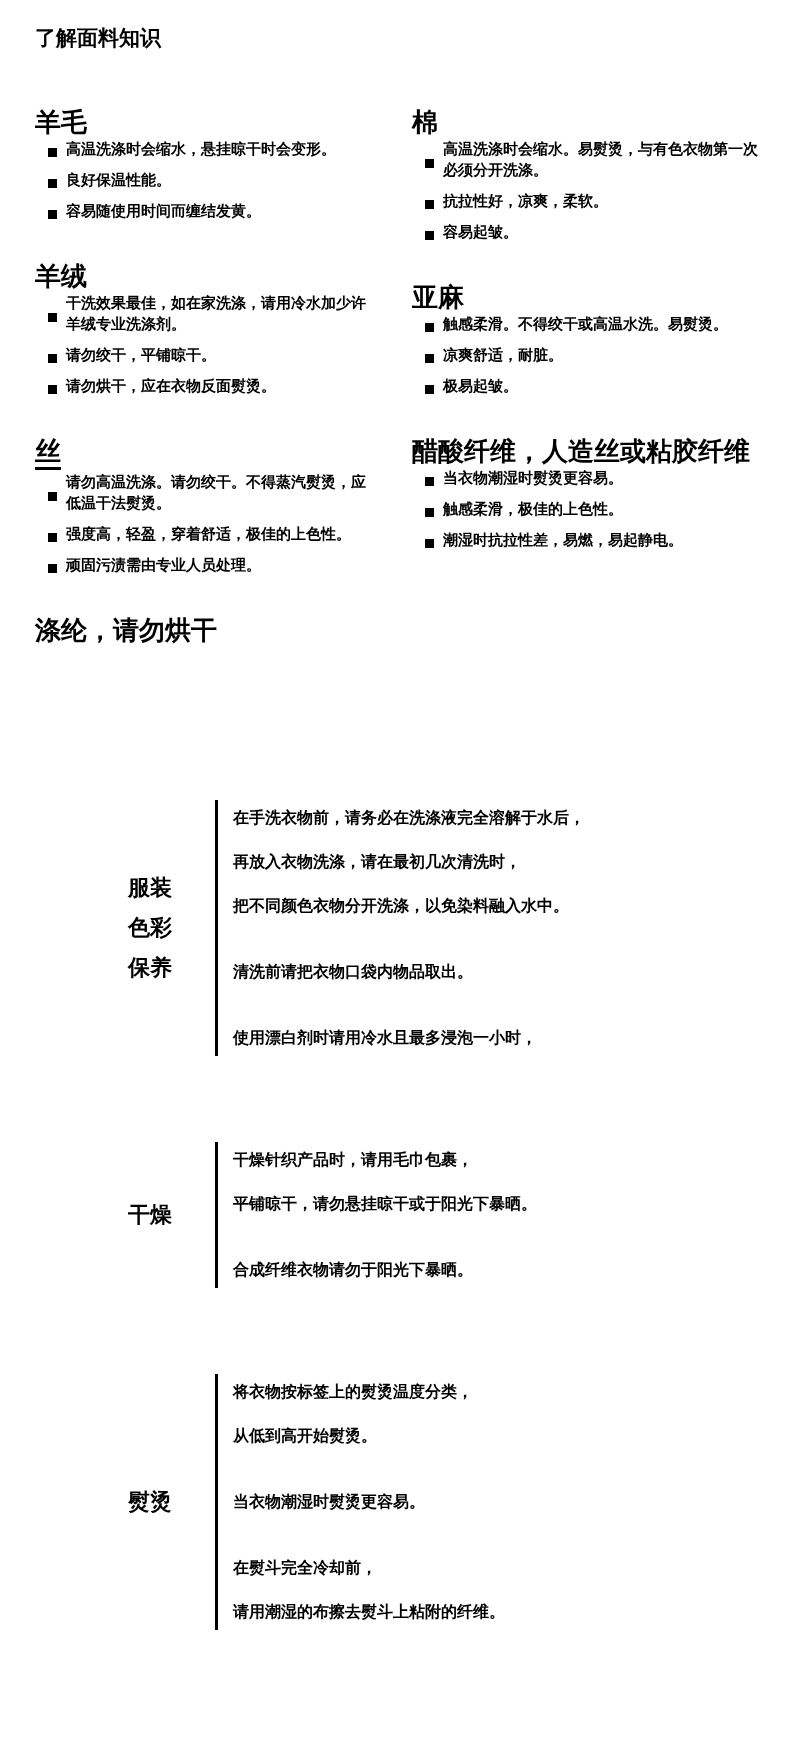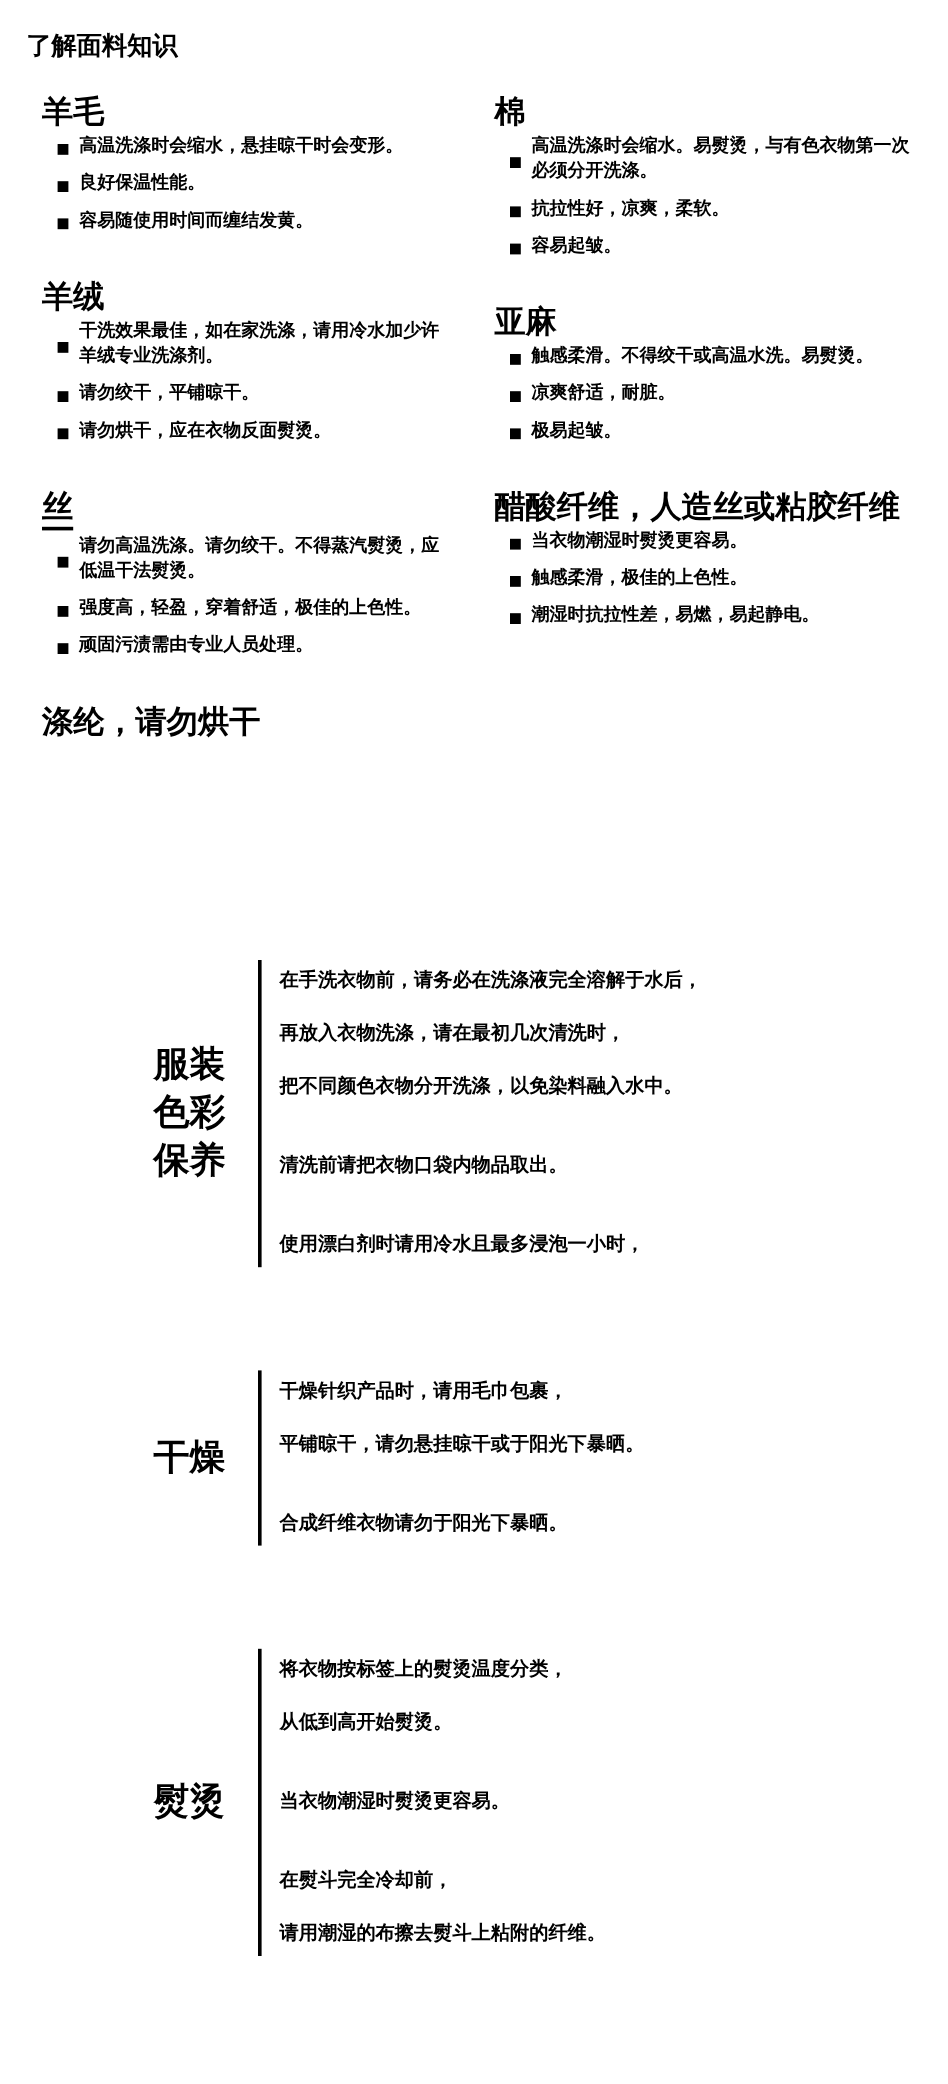--- a/index.html
+++ b/index.html
@@ -1,40 +1,40 @@
 <!DOCTYPE html>
 <html><head>
 <meta charset="utf-8">
 <style>
   html,body { margin:0; padding:0; background:#fff; }
   .page {
     position:relative; width:790px; height:1737px; background:#ffffff;
     color:#000000; font-family:"DejaVu Sans","Liberation Sans",sans-serif;
     font-weight:700; overflow:hidden;
   }
-  .doc-title { position:absolute; left:22px; top:26px; margin:0; font-size:21px; line-height:1.2; }
-
-  .columns { position:absolute; left:35px; top:80px; display:flex; }
+  .doc-title { position:absolute; left:35px; top:26px; margin:0; font-size:21px; line-height:1.2; }
+
+  .columns { position:absolute; left:35px; top:108px; display:flex; }
   .col-left  { width:340px; }
   .col-right { width:360px; margin-left:37px; }
 
   .fab-section { margin-bottom:40px; }
   .fab-heading { font-size:26px; line-height:1.12; margin:0 0 2px 0; letter-spacing:0; }
   .fab-heading .hd { display:inline-block; }
   .fab-heading .hd.u { border-bottom:3px solid #000; padding-bottom:1px; }
   .fab-list { list-style:none; margin:0; padding:0; }
   .fab-item { display:flex; align-items:center; margin:0 0 10px 13px; font-size:15px; line-height:21px; }
   .sq { flex:0 0 9px; width:9px; height:9px; background:#000; margin:6px 9px 0 0; }
   .bt { flex:1; }
 
   .care { position:absolute; left:0; top:800px; width:790px; }
   .care-section { display:flex; align-items:center; margin-bottom:86px; }
   .care-label { box-sizing:border-box; width:215px; padding-left:128px; flex-shrink:0;
-                font-size:30px; line-height:40px; }
-  .care-body { border-left:3px solid #000; padding:8px 20px 8px 15px; flex:1;font-family:Liberation Mono, monospace; }
+                font-size:22px; line-height:40px; }
+  .care-body { border-left:3px solid #000; padding:8px 20px 8px 15px; flex:1; }
   .care-group { margin-bottom:46px; }
   .care-group:last-child { margin-bottom:0; }
   .care-line { font-size:16px; line-height:20px; margin-bottom:24px; white-space:nowrap; }
   .care-line:last-child { margin-bottom:0; }
 </style>
 </head>
 <body>
 
 <div class="page">
 

